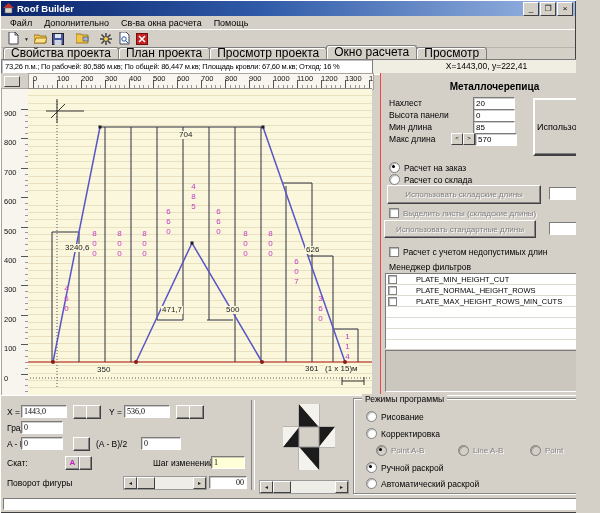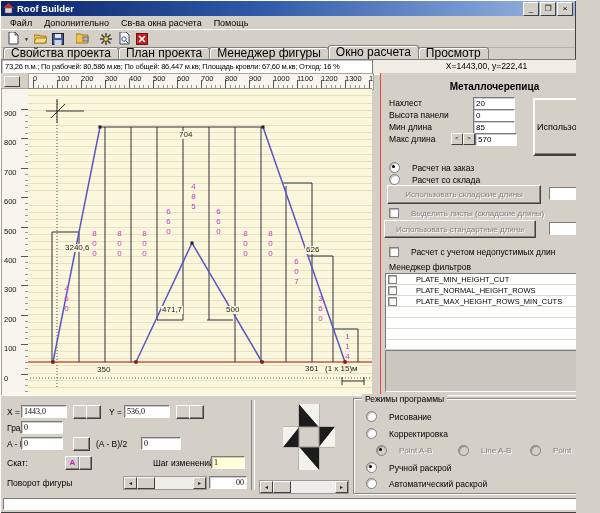--- a/index.html
+++ b/index.html
@@ -69,21 +69,21 @@
     border:1px solid;border-color:#fff #404040 #404040 #fff;}
   .rp-fld{width:36px;height:9px;flex:none;}
   .recalc{position:absolute;left:152px;top:25px;width:62px;height:54px;font-size:9px;text-align:center;
     display:flex;align-items:center;justify-content:center;border-width:2px;}
   .rd{display:inline-block;width:9px;height:9px;border-radius:50%;background:#fff;border:1px solid #808080;
     box-shadow:inset 1px 1px 1px rgba(0,0,0,.3);vertical-align:middle;flex:none;}
   .rd.checked::after{content:"";display:block;width:3px;height:3px;border-radius:50%;background:#000;margin:2px 0 0 2px;}
   .rd.disabled{background:#d4d0c8;}
   .cb{display:inline-block;width:8px;height:8px;background:#fff;border:1px solid #808080;
     box-shadow:inset 1px 1px 1px rgba(0,0,0,.3);vertical-align:middle;flex:none;}
-  .ctl-row{position:absolute;display:flex;align-items:center;gap:12px;font-size:8.5px;white-space:nowrap;}
+  .ctl-row{position:absolute;display:flex;align-items:center;gap:4px;font-size:8.5px;white-space:nowrap;}
   .gray-text{color:#848284;text-shadow:1px 1px 0 #fff;}
   .wide-btn{position:absolute;font-size:8px;text-align:center;display:flex;align-items:center;justify-content:center;}
   .combo{position:absolute;display:flex;height:13px;}
   .combo .box{width:33px;background:#fff;border:1px solid;border-color:#7b7b7b #fff #fff #7b7b7b;}
   .combo .arrow{width:12px;background:#d4d0c8;border:1px solid;border-color:#fff #404040 #404040 #fff;
     font-size:5px;text-align:center;line-height:11px;color:#222;}
   #filter-list{position:absolute;left:4px;top:200px;width:214px;height:74px;background:#fff;
     border:1px solid;border-color:#7b7b7b #fff #fff #7b7b7b;overflow:hidden;
     background-image:repeating-linear-gradient(180deg,transparent 0 10px,#dedbd2 10px 11px);}
   .fl-row{display:flex;align-items:center;height:11px;gap:19px;padding-left:2px;}
@@ -188,21 +188,21 @@
       <svg width="12" height="12" viewBox="0 0 12 12">
         <rect x="0.5" y="0.5" width="11" height="11" fill="#c62020" stroke="#701010"></rect>
           <path d="M3,3 L9,9 M9,3 L3,9" stroke="#fff" stroke-width="1.6"></path>
       </svg>
     </div>
   </div>
 
   <div class="tabbar" id="tabbar">
       <div class="tab">Свойства проекта</div>
       <div class="tab">План проекта</div>
-      <div class="tab">Менеджер фигуры</div>
+      <div class="tab">Просмотр проекта</div>
       <div class="tab active">Окно расчета</div>
       <div class="tab">Просмотр</div>
     </div>
 
   <div class="stats sunken">73,26 п.м.; По рабочей: 80,586 м.кв; По общей: 86,447 м.кв; Площадь кровли: 67,60 м.кв; Отход: 16 %</div>
   <div class="coordsbar">X=1443,00, y=222,41</div>
 
   <div class="corner">
       <div class="corner-inner"></div>
     </div>

